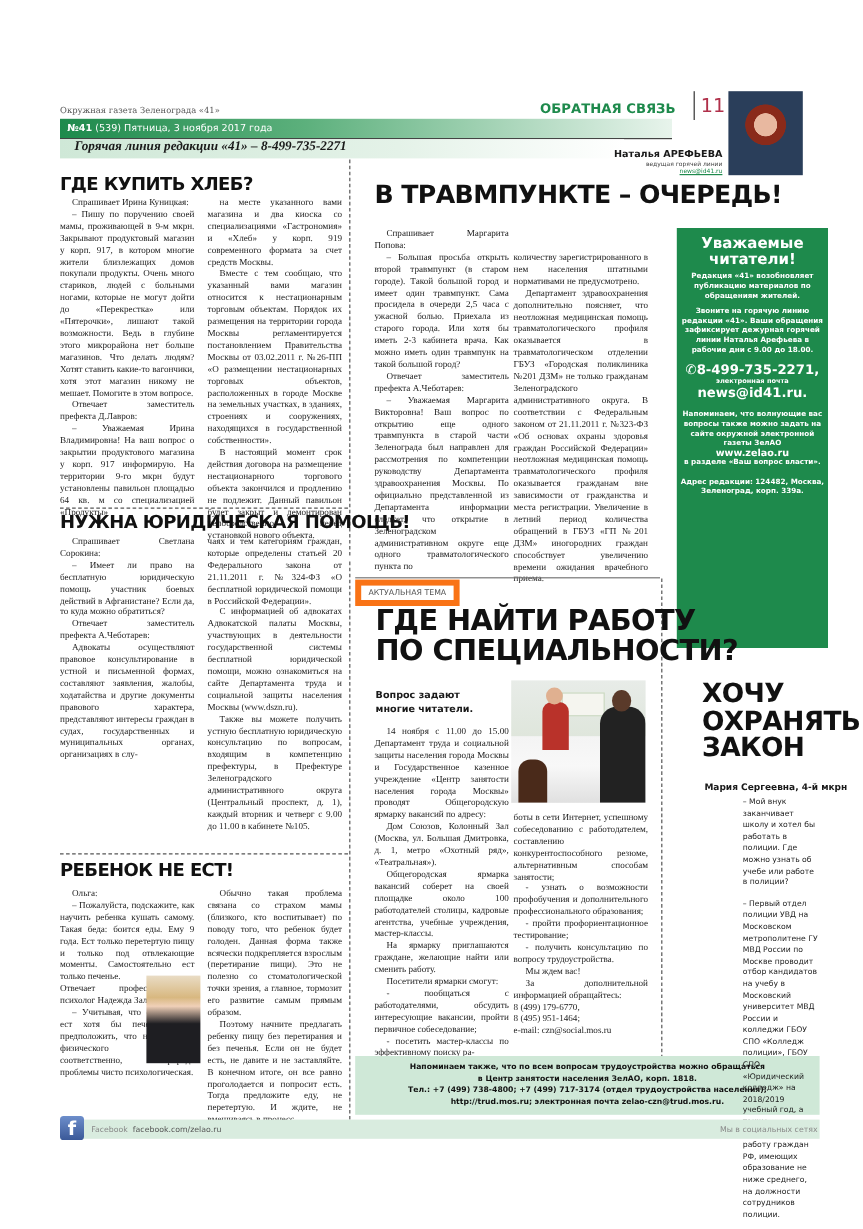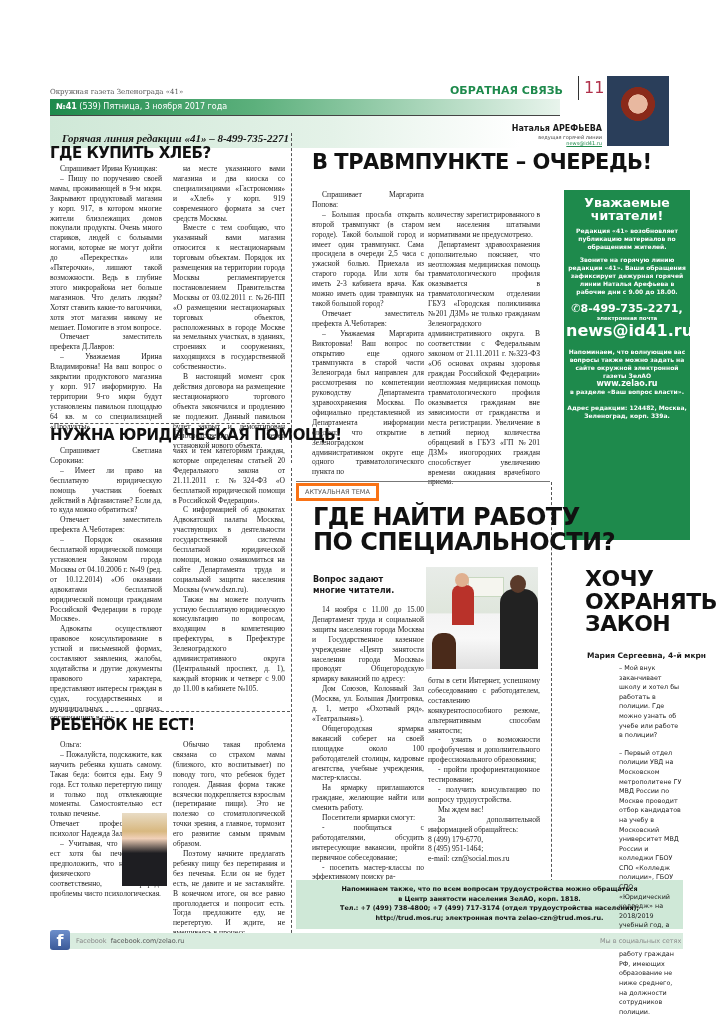--- a/index.html
+++ b/index.html
@@ -9,21 +9,21 @@
   .serif { font-family: "Liberation Serif", "DejaVu Serif", serif; }
 
   .paper-name { left: 50px; top: 88px; font-size: 7px; color: #555; }
   .issue-bar { left: 50px; top: 99px; width: 510px; height: 16px;
     background: linear-gradient(90deg, #1e8a4c 0%, #5cb07c 40%, #e8f4ec 100%);
     color: #fff; font-size: 8px; padding: 3px 6px; font-family: "DejaVu Sans", sans-serif; }
   .issue-bar b { font-weight: bold; }
   .rule-top { left: 50px; top: 115px; width: 510px; height: 1px; background: #444; }
   .hotline-bar { left: 50px; top: 116px; width: 470px; height: 16px;
     background: linear-gradient(90deg, #cfe8d7 0%, #e4f2e8 60%, #fff 100%);
-    font-size: 11px; font-style: italic; font-weight: bold; padding: 16px 12px; }
+    font-size: 11px; font-style: italic; font-weight: bold; padding: 0 12px; }
   .section-title { left: 450px; top: 84px; font-size: 11px; font-weight: bold; color: #1e8a4c;
     font-family: "DejaVu Sans", sans-serif; }
   .section-sep { left: 578px; top: 76px; width: 1px; height: 24px; background: #333; }
   .page-num { left: 584px; top: 78px; font-size: 16px; color: #b0304a; font-family: "DejaVu Sans", sans-serif; }
   .editor-photo { left: 607px; top: 76px; width: 62px; height: 70px;
     background: radial-gradient(circle at 50% 40%, #e8b8a0 0 18%, #8a2a1a 19% 32%, #2a3e5a 33% 100%); }
   .editor-name { left: 480px; top: 124px; font-size: 8px; font-weight: bold; font-family: "DejaVu Sans", sans-serif; text-align: right; width: 122px; }
   .editor-role { left: 480px; top: 134px; font-size: 5px; color: #444; text-align: right; width: 122px; font-family: "DejaVu Sans", sans-serif; }
   .editor-mail { left: 480px; top: 140px; font-size: 5px; color: #1e8a4c; text-decoration: underline; text-align: right; width: 122px; font-family: "DejaVu Sans", sans-serif; }
 
@@ -35,24 +35,24 @@
   .col { font-family: "Liberation Serif", "DejaVu Serif", serif; font-size: 7.6px; line-height: 9.9px; text-align: justify; color: #222; }
   .col p { text-indent: 10px; }
   .col .q { font-weight: normal; }
   .col .noind { text-indent: 0; }
 
   .green-box { left: 564px; top: 190px; width: 126px; height: 350px; background: #1e8a4c; color: #fff;
     font-family: "DejaVu Sans", sans-serif; text-align: center; padding: 6px 2px; }
   .green-box .gb-title { font-size: 12.5px; font-weight: bold; line-height: 13px; }
   .green-box .gb-t { font-size: 6px; font-weight: bold; line-height: 8px; margin-top: 5px; }
   .green-box .gb-phone { font-size: 11px; font-weight: bold; margin-top: 6px; }
-  .green-box .gb-mail { font-size: 16px; font-weight: bold; }
+  .green-box .gb-mail { font-size: 11px; font-weight: bold; }
   .green-box .gb-small { font-size: 5.5px; font-weight: bold; }
 
-  .tag-box { left: 296px; top: 483px; border: 3px solid #f97316; background: #fff; color: #555;
+  .tag-box { left: 296px; top: 483px; border: 5px solid #f97316; background: #fff; color: #555;
     font-size: 6.5px; padding: 2px 6px; font-family: "DejaVu Sans", sans-serif; }
   .tag-line { left: 296px; top: 481px; width: 254px; height: 1px; background: #777; }
   .job-head { left: 313px; top: 505px; font-size: 24px; line-height: 25px; }
   .job-photo { left: 426px; top: 567px; width: 112px; height: 102px;
     background: linear-gradient(180deg, #e8ece8 0%, #dfe6dc 45%, #f4f4f4 46%, #f8f8f8 70%, #e0e0e0 100%); overflow: hidden; }
   .job-photo .p1 { position: absolute; left: 26px; top: 18px; width: 22px; height: 40px; background: #b9322a; border-radius: 8px 8px 0 0; }
   .job-photo .p1h { position: absolute; left: 29px; top: 6px; width: 14px; height: 14px; background: #e0b090; border-radius: 50%; }
   .job-photo .p2 { position: absolute; left: 74px; top: 22px; width: 38px; height: 80px; background: #222; border-radius: 14px 14px 0 0; }
   .job-photo .p2h { position: absolute; left: 84px; top: 8px; width: 16px; height: 18px; background: #5a3a2a; border-radius: 50%; }
   .job-photo .p3 { position: absolute; left: 6px; top: 66px; width: 24px; height: 36px; background: #4a2a1a; border-radius: 10px 10px 0 0; }
@@ -110,21 +110,20 @@
     <p>Вместе с тем сообщаю, что указанный вами магазин относится к нестационарным торговым объектам. Порядок их размещения на территории города Москвы регламентируется постановлением Правительства Москвы от 03.02.2011 г. №26-ПП «О размещении нестационарных торговых объектов, расположенных в городе Москве на земельных участках, в зданиях, строениях и сооружениях, находящихся в государственной собственности».</p>
     <p>В настоящий момент срок действия договора на размещение нестационарного торгового объекта закончился и продлению не подлежит. Данный павильон будет закрыт и демонтирован непосредственно перед установкой нового объекта.</p>
   </div>
 <div class="abs hdash" style="left:50px; top:423px; width:240px;"></div>
 
 <div class="abs headline h-small" style="left:50px; top:428px;">НУЖНА ЮРИДИЧЕСКАЯ ПОМОЩЬ!</div>
 <div class="abs col" style="left:50px; top:446px; width:112px;">
     <p class="q">Спрашивает Светлана Сорокина:</p>
     <p>– Имеет ли право на бесплатную юридическую помощь участник боевых действий в Афганистане? Если да, то куда можно обратиться?</p>
     <p class="q">Отвечает заместитель префекта А.Чеботарев:</p>
-    <p>– Порядок оказания бесплатной юридической помощи установлен Законом города Москвы от 04.10.2006 г. №49 (ред. от 10.12.2014) «Об оказании адвокатами бесплатной юридической помощи гражданам Российской Федерации в городе Москве».</p>
     <p>Адвокаты осуществляют правовое консультирование в устной и письменной формах, составляют заявления, жалобы, ходатайства и другие документы правового характера, представляют интересы граждан в судах, государственных и муниципальных органах, организациях в слу-</p>
   </div>
 <div class="abs col" style="left:173px; top:446px; width:112px;">
     <p class="noind">чаях и тем категориям граждан, которые определены статьей 20 Федерального закона от 21.11.2011 г. №324-ФЗ «О бесплатной юридической помощи в Российской Федерации».</p>
     <p>С информацией об адвокатах Адвокатской палаты Москвы, участвующих в деятельности государственной системы бесплатной юридической помощи, можно ознакомиться на сайте Департамента труда и социальной защиты населения Москвы (www.dszn.ru).</p>
     <p>Также вы можете получить устную бесплатную юридическую консультацию по вопросам, входящим в компетенцию префектуры, в Префектуре Зеленоградского административного округа (Центральный проспект, д. 1), каждый вторник и четверг с 9.00 до 11.00 в кабинете №105.</p>
   </div>
 <div class="abs hdash" style="left:50px; top:711px; width:240px;"></div>
 
 <div class="abs headline h-small" style="left:50px; top:718px;">РЕБЕНОК НЕ ЕСТ!</div>

